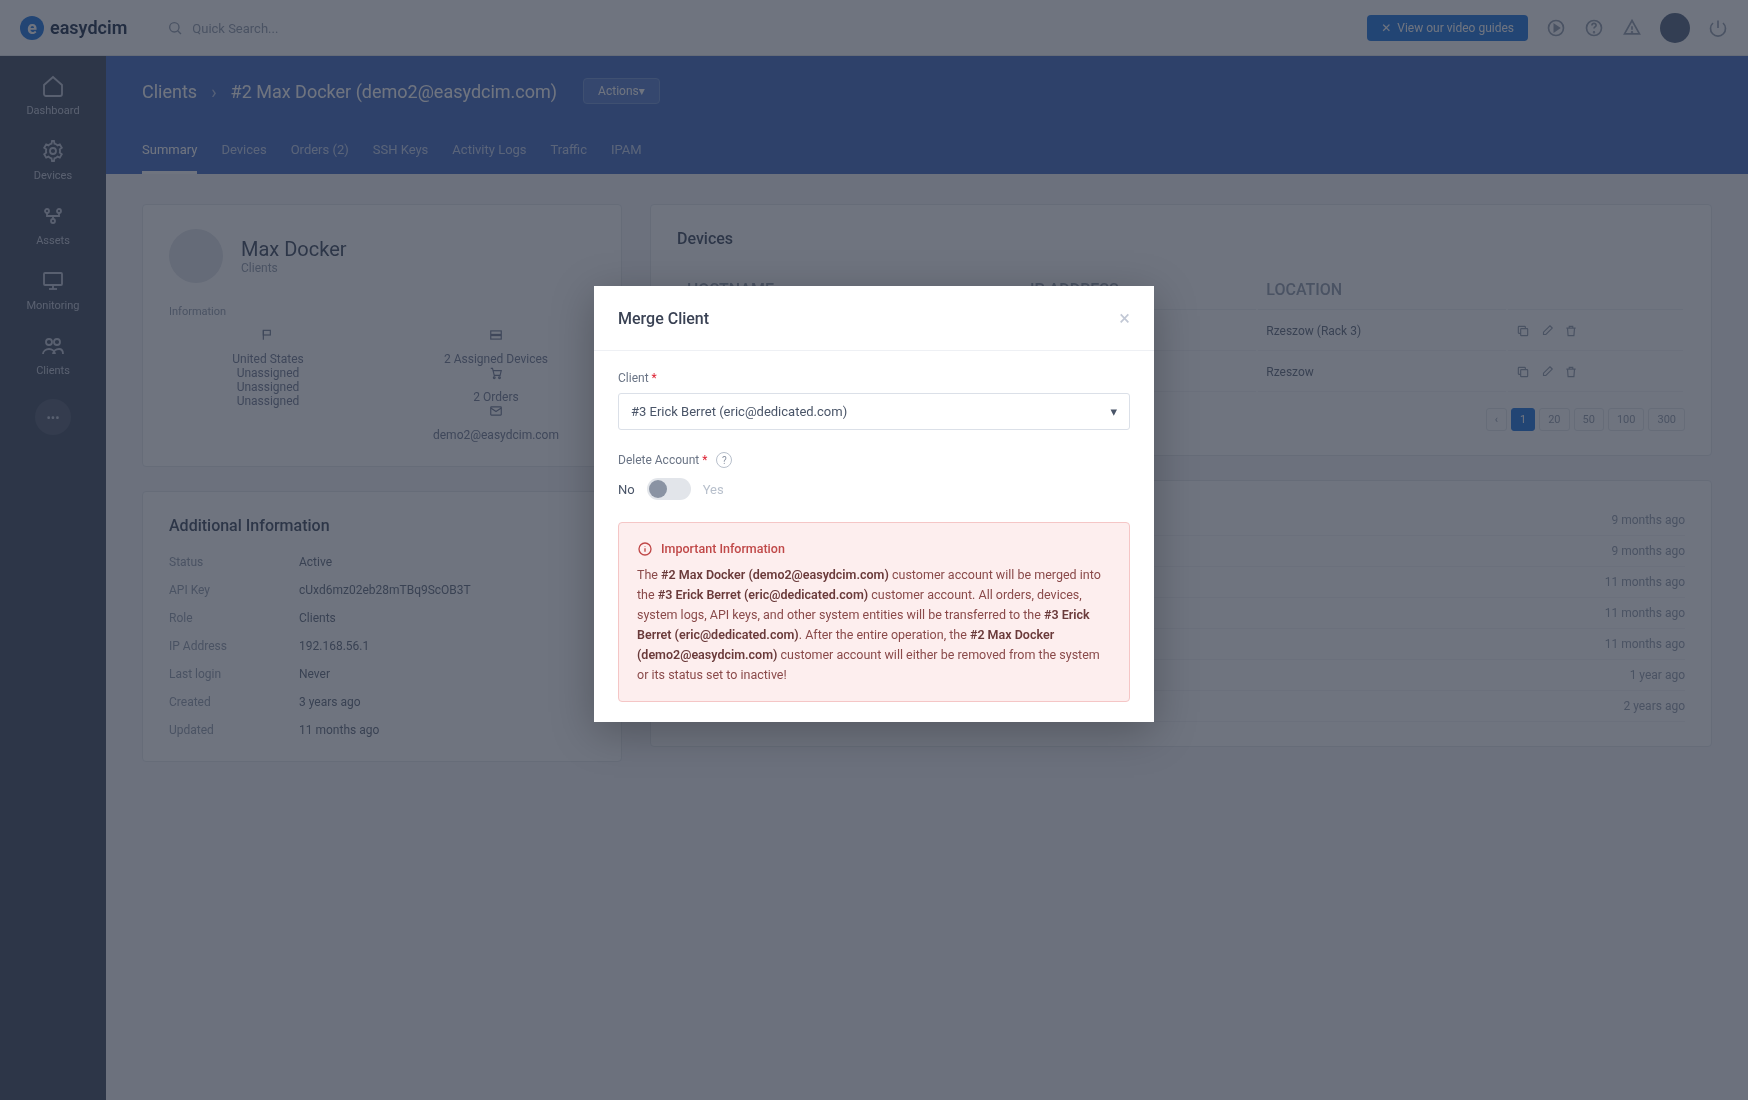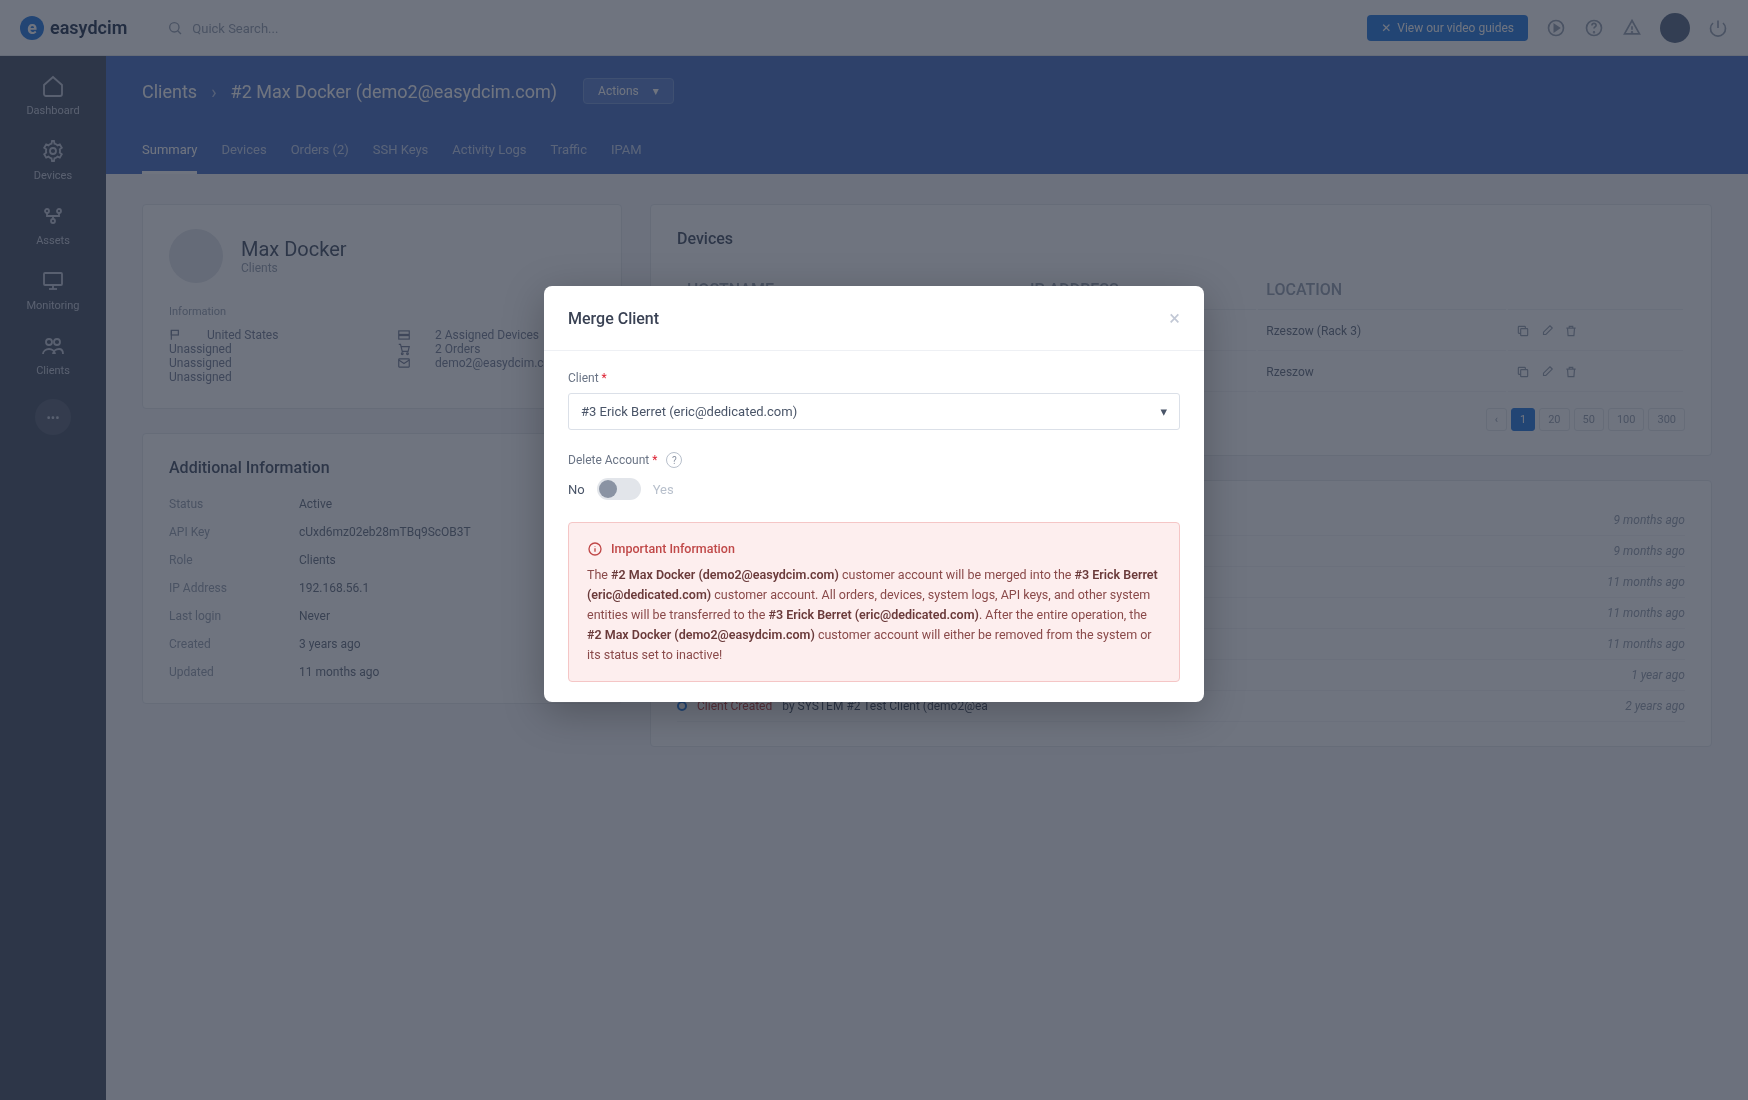--- a/index.html
+++ b/index.html
@@ -19,37 +19,37 @@
 .sidebar { position: absolute; top: 56px; left: 0; width: 106px; bottom: 0; background: #4a5467; display: flex; flex-direction: column; align-items: center; padding-top: 18px; gap: 22px; }
 .side-item { display: flex; flex-direction: column; align-items: center; gap: 6px; color: #c2c8d5; font-size: 11px; cursor: pointer; }
 .side-item svg { width: 24px; height: 24px; }
 .side-more { width: 36px; height: 36px; border-radius: 50%; background: #5b6578; display: flex; align-items: center; justify-content: center; color: #c2c8d5; }
 
 
 .main { position: absolute; top: 56px; left: 106px; right: 0; bottom: 0; overflow: auto; }
 .header-band { background: #4d73c5; color: #fff; padding: 22px 36px 0; }
 .breadcrumb { display: flex; align-items: center; gap: 14px; font-size: 18px; }
 .breadcrumb .chev { color: #b8c7e8; }
-.actions-btn { background: #5e82cf; border: 1px solid #7a9bd9; color: #fff; padding: 5px 14px; border-radius: 4px; font-size: 12px; margin-left: 12px; display: inline-flex; align-items: center; gap: 14px; }
+.actions-btn { background: #5e82cf; border: 1px solid #7a9bd9; color: #fff; padding: 5px 14px; border-radius: 4px; font-size: 12px; margin-left: 12px; display: inline-flex; align-items: center; gap: 0; }
 .tabs { display: flex; gap: 24px; margin-top: 24px; }
 .tab { padding: 14px 0; color: #c5d3ee; font-size: 13px; cursor: pointer; }
 .tab.active { color: #fff; border-bottom: 3px solid #fff; }
 
 .content { padding: 30px 36px; display: grid; grid-template-columns: 480px 1fr; gap: 28px; align-items: start; }
 
 .card { background: #fff; border: 1px solid #e5e8ec; border-radius: 4px; padding: 24px 26px; }
 .card h2 { font-size: 16px; font-weight: 500; color: #4a5568; margin-bottom: 20px; }
 
 .profile { display: flex; align-items: center; gap: 18px; margin-bottom: 22px; }
 .avatar-lg { width: 54px; height: 54px; border-radius: 50%; background: #e2e5ea; }
 .profile-name { font-size: 20px; color: #4a5568; }
 .profile-sub { font-size: 12px; color: #9aa3b2; }
 
 .info-grid { display: grid; grid-template-columns: 1fr 1fr; gap: 6px 30px; font-size: 12px; color: #7a8399; }
-.info-grid .row { display: flex; align-items: center; gap: 24px; }
+.info-grid .row { display: flex; align-items: center; gap: 10px; flex-direction: column; }
 .info-grid svg { width: 14px; height: 14px; flex-shrink: 0; }
 .section-label { font-size: 11px; color: #9aa3b2; margin-bottom: 10px; }
 
 .kv { display: grid; grid-template-columns: 130px 1fr; row-gap: 14px; font-size: 12px; }
 .kv .k { color: #9aa3b2; }
 .kv .v { color: #6a7485; }
 
 
 .tbl { width: 100%; font-size: 12px; }
 .tbl th { text-align: left; color: #9aa3b2; font-weight: 500; text-transform: uppercase; font-size: 16px; padding: 10px 8px; border-bottom: 1px solid #eef0f4; }
@@ -59,25 +59,25 @@
 .pagination { display: flex; align-items: center; justify-content: space-between; margin-top: 14px; font-size: 11px; color: #9aa3b2; }
 .page-nums { display: flex; gap: 4px; }
 .page-nums span { padding: 4px 8px; border: 1px solid #e5e8ec; border-radius: 3px; }
 .page-nums .active { background: #2a7de1; color: #fff; border-color: #2a7de1; }
 
 
 .log-row { display: flex; align-items: center; gap: 10px; padding: 8px 0; font-size: 12px; border-bottom: 1px solid #f3f4f7; }
 .log-dot { width: 10px; height: 10px; border: 2px solid #2a7de1; border-radius: 50%; flex-shrink: 0; }
 .log-tag { color: #c04848; }
 .log-tag.neutral { color: #6a7485; }
-.log-time { margin-left: auto; color: #9aa3b2; font-style: italic; }
+.log-time { margin-left: auto; color: #9aa3b2; }
 
 
 .overlay { position: absolute; inset: 0; background: rgba(30, 38, 55, 0.64); z-index: 100; }
-.modal { position: absolute; top: 286px; left: 50%; transform: translateX(-50%); width: 660px; background: #fff; border-radius: 8px; box-shadow: 0 10px 40px rgba(0,0,0,.25); z-index: 101; }
+.modal { position: absolute; top: 286px; left: 50%; transform: translateX(-50%); width: 560px; background: #fff; border-radius: 0; box-shadow: 0 10px 40px rgba(0,0,0,.25); z-index: 101; }
 .modal-header { padding: 20px 24px; border-bottom: 1px solid #eef0f4; display: flex; align-items: center; justify-content: space-between; }
 .modal-header h3 { font-size: 16px; font-weight: 500; color: #3a4254; }
 .modal-close { color: #c2c8d5; cursor: pointer; font-size: 20px; }
 .modal-body { padding: 20px 24px; }
 .field-label { font-size: 12px; color: #6a7485; margin-bottom: 8px; }
 .field-label .req { color: #d23; }
 .select { border: 1px solid #dbe0e8; border-radius: 3px; padding: 10px 12px; font-size: 13px; color: #4a5568; display: flex; align-items: center; justify-content: space-between; cursor: pointer; }
 .field-label .help { display: inline-flex; width: 16px; height: 16px; border: 1px solid #b8c0cc; border-radius: 50%; align-items: center; justify-content: center; font-size: 10px; color: #8a93a3; margin-left: 6px; }
 .toggle-row { display: flex; align-items: center; gap: 12px; margin-top: 10px; font-size: 13px; }
 .toggle-row .lbl { color: #4a5568; }

